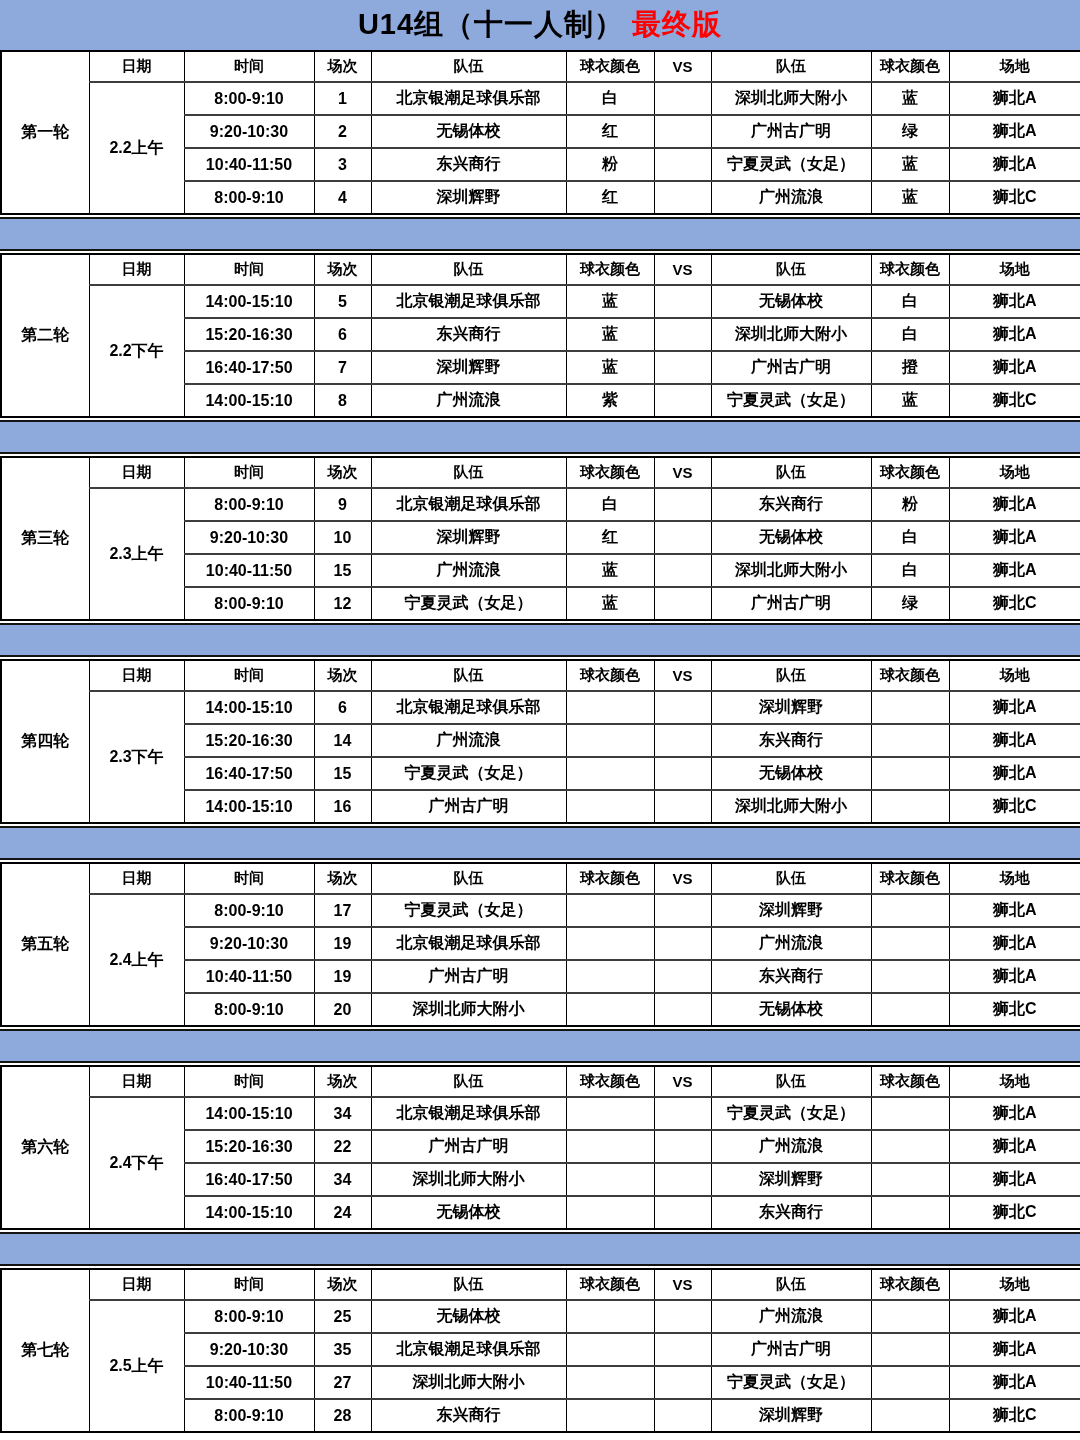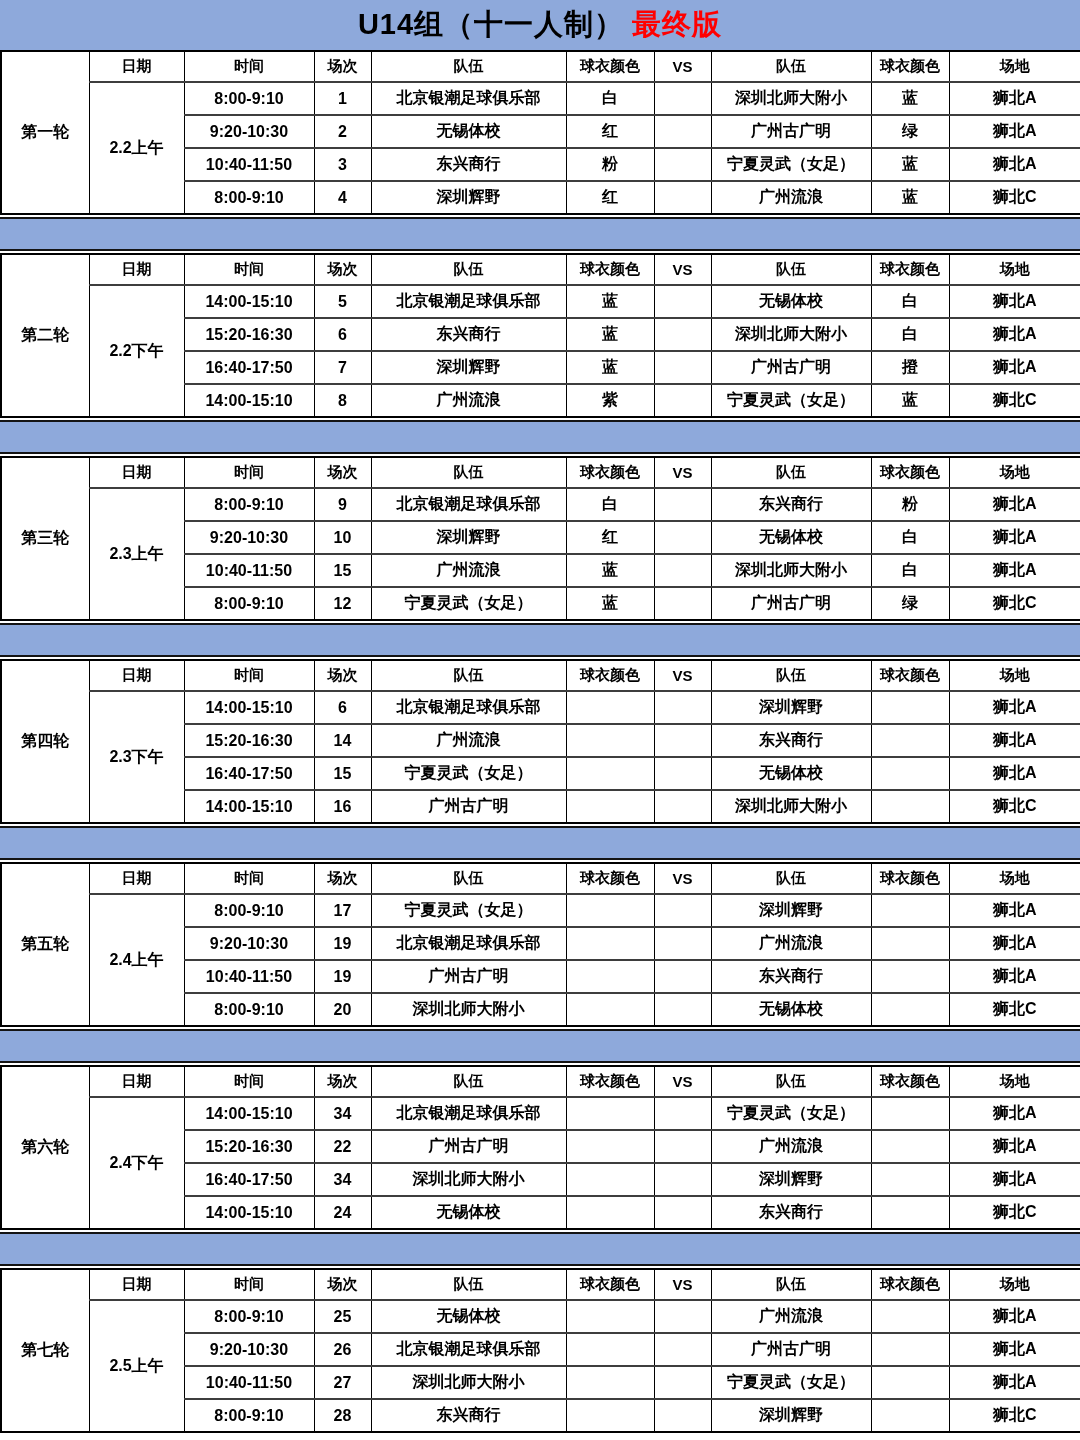--- a/index.html
+++ b/index.html
@@ -557,21 +557,21 @@
     <td></td>
     <td></td>
     <td>广州流浪</td>
     <td></td>
     <td>狮北A</td>
   </tr>
 
   <tr class="match-row">
 
     <td>9:20-10:30</td>
-    <td>26</td>
+    <td>35</td>
     <td>北京银潮足球俱乐部</td>
     <td></td>
     <td></td>
     <td>广州古广明</td>
     <td></td>
     <td>狮北A</td>
   </tr>
 
   <tr class="match-row">
 

